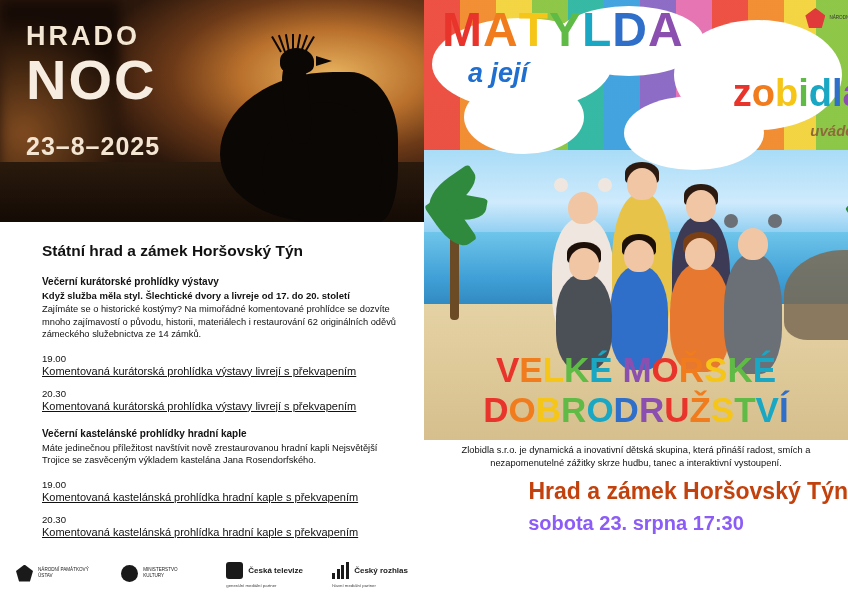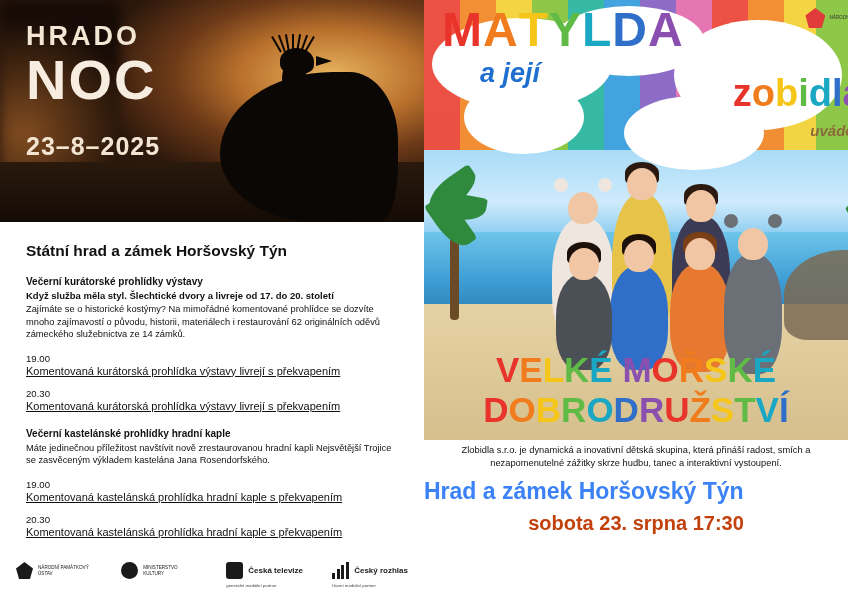--- a/index.html
+++ b/index.html
@@ -115,21 +115,21 @@
   }
   .t-date {
     margin-top: 24px;
     font-size: 25px;
     font-weight: 700;
     letter-spacing: 1px;
     color: #f3e5d1;
   }
 
   .left-body {
-    padding: 20px 26px 0 26px;
+    padding: 20px 26px 0 42px;
     color: #111;
   }
   .venue {
     font-size: 15.5px;
     font-weight: 700;
     margin: 0 0 16px 0;
     color: #111;
   }
   .blk-title {
     font-size: 10px;
@@ -156,21 +156,21 @@
     margin: 0 0 11px 0;
     text-decoration: underline;
   }
   .gap-sm { height: 5px; }
 
   .logos {
     position: absolute;
     left: 16px; right: 16px; bottom: 12px;
     display: flex;
     justify-content: space-between;
-    align-items: flex-start;
+    align-items: center;
   }
   .logo-item { display: flex; flex-direction: column; align-items: flex-start; }
   .logo-row { display: flex; align-items: center; gap: 5px; }
   .logo-mark {
     width: 17px; height: 17px;
     background: #1a1a1a;
   }
   .logo-mark.round { border-radius: 50%; }
   .logo-mark.bars {
     background: none;
@@ -283,21 +283,21 @@
   .matylda {
     font-size: 48px;
     font-weight: 700;
     letter-spacing: 1px;
     margin-left: 18px;
     line-height: 1;
   }
   .matylda span { display: inline-block; }
   .ajeji {
     display: inline-block;
-    margin-left: 56px;
+    margin-left: 44px;
     margin-top: 4px;
     font-size: 27px;
     font-weight: 700;
     color: #1f6fd0;
     font-style: italic;
   }
   .zobidla {
     position: absolute; right: 10px; top: 74px;
     font-size: 38px; font-weight: 700;
     letter-spacing: 0px;
@@ -333,27 +333,27 @@
 
   .rp-about {
     position: absolute; left: 14px; right: 14px; top: 444px;
     font-size: 9.3px;
     line-height: 1.4;
     text-align: center;
     color: #111;
   }
   .rp-place {
     position: absolute; left: 0; right: 0; top: 478px;
-    text-align: left;
-    font-size: 23px; font-weight: 700; color: #3b82f6;
+    text-align: right;
+    font-size: 23px; font-weight: 700; color: #c2410c;
   }
   .rp-when {
     position: absolute; left: 0; right: 0; top: 512px;
     text-align: center;
-    font-size: 20px; font-weight: 700; color: #c2410c;
+    font-size: 20px; font-weight: 700; color: #8b5cf6;
   }
   .rp-tickets {
     position: absolute; left: 0; right: 0; top: 544px;
     text-align: center;
     font-size: 13.5px; color: #111;
   }
   .rp-weather {
     position: absolute; left: 0; right: 0; top: 572px;
     text-align: center;
     font-size: 10.5px; color: #111;

